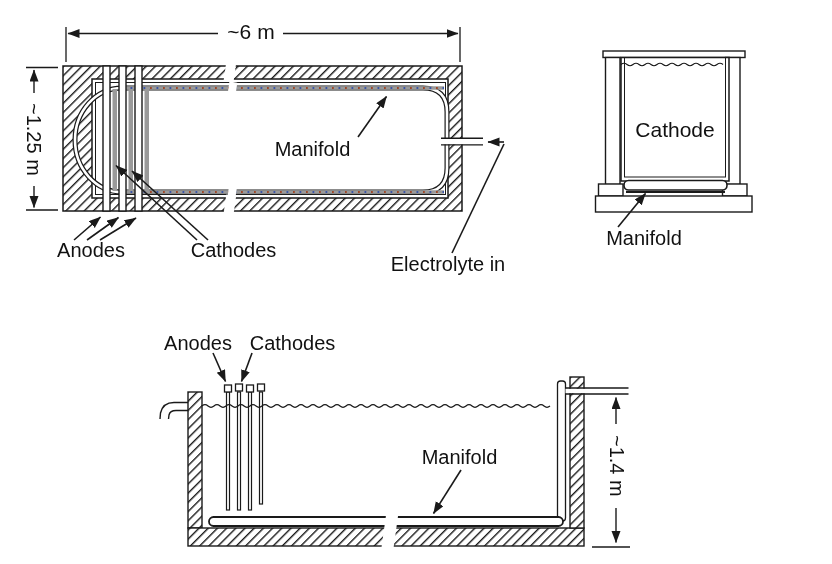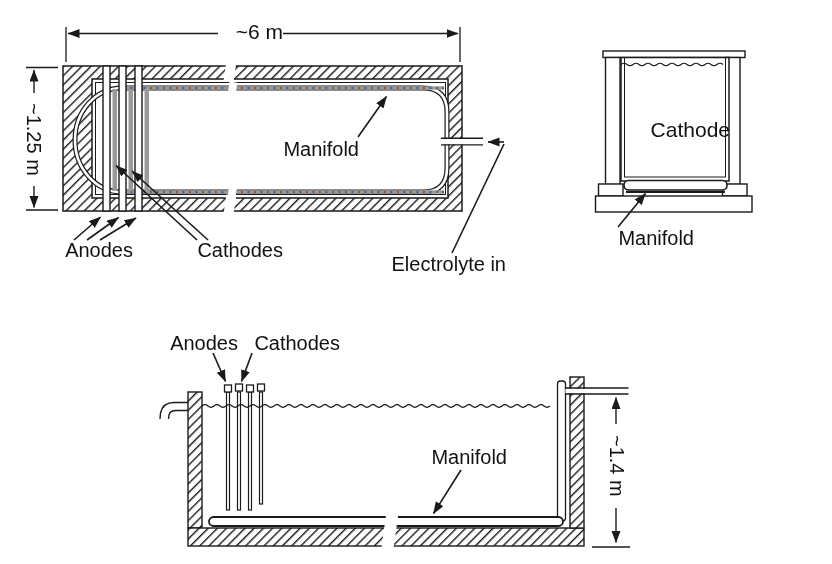--- a/index.html
+++ b/index.html
@@ -1,20 +1,20 @@
 <!DOCTYPE html>
 <html><head>
 <meta charset="utf-8">
 <style>
   html,body{margin:0;padding:0;background:#fff;}
   #stage{position:relative;width:832px;height:564px;background:#fff;overflow:hidden;
          font-family:"Liberation Sans",sans-serif;color:#111;}
   #art{position:absolute;left:0;top:0;}
   .lbl{position:absolute;font-size:20px;line-height:1.15;color:#111;white-space:pre-line;}
-  .ctr{text-align:right;}
+  .ctr{text-align:center;}
   .vert{writing-mode:vertical-rl;display:flex;align-items:center;justify-content:center;}
   .big{font-size:21px;}
   .wrapcap{white-space:normal;line-height:27px;}
 </style>
 </head>
 <body>
 
 <div id="stage">
 
 <svg id="art" width="832" height="564" viewBox="0 0 832 564">

